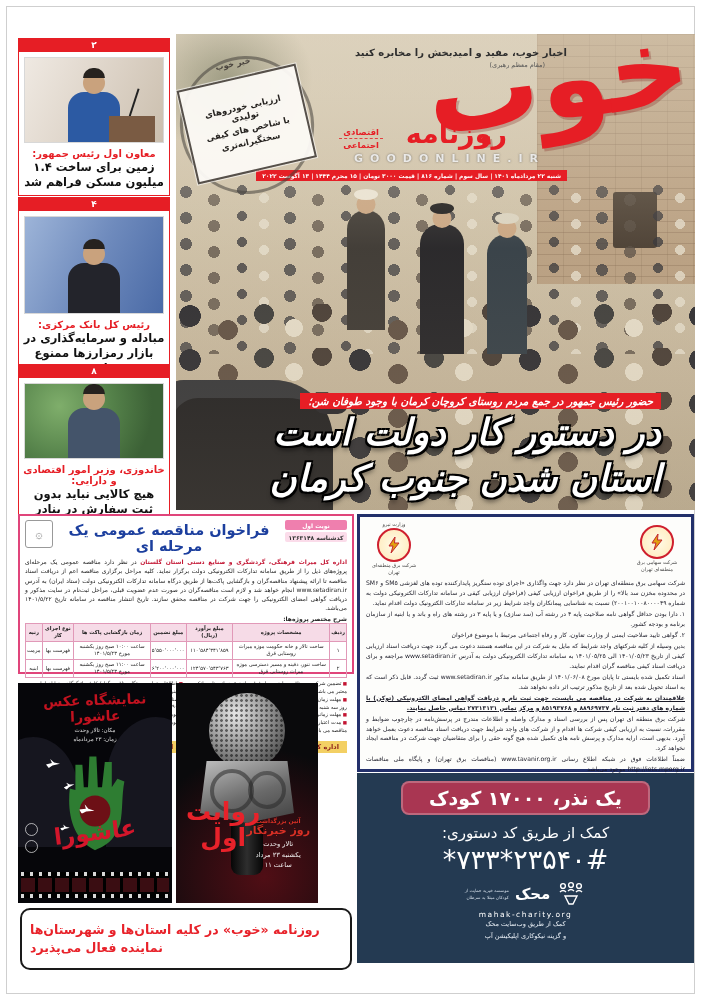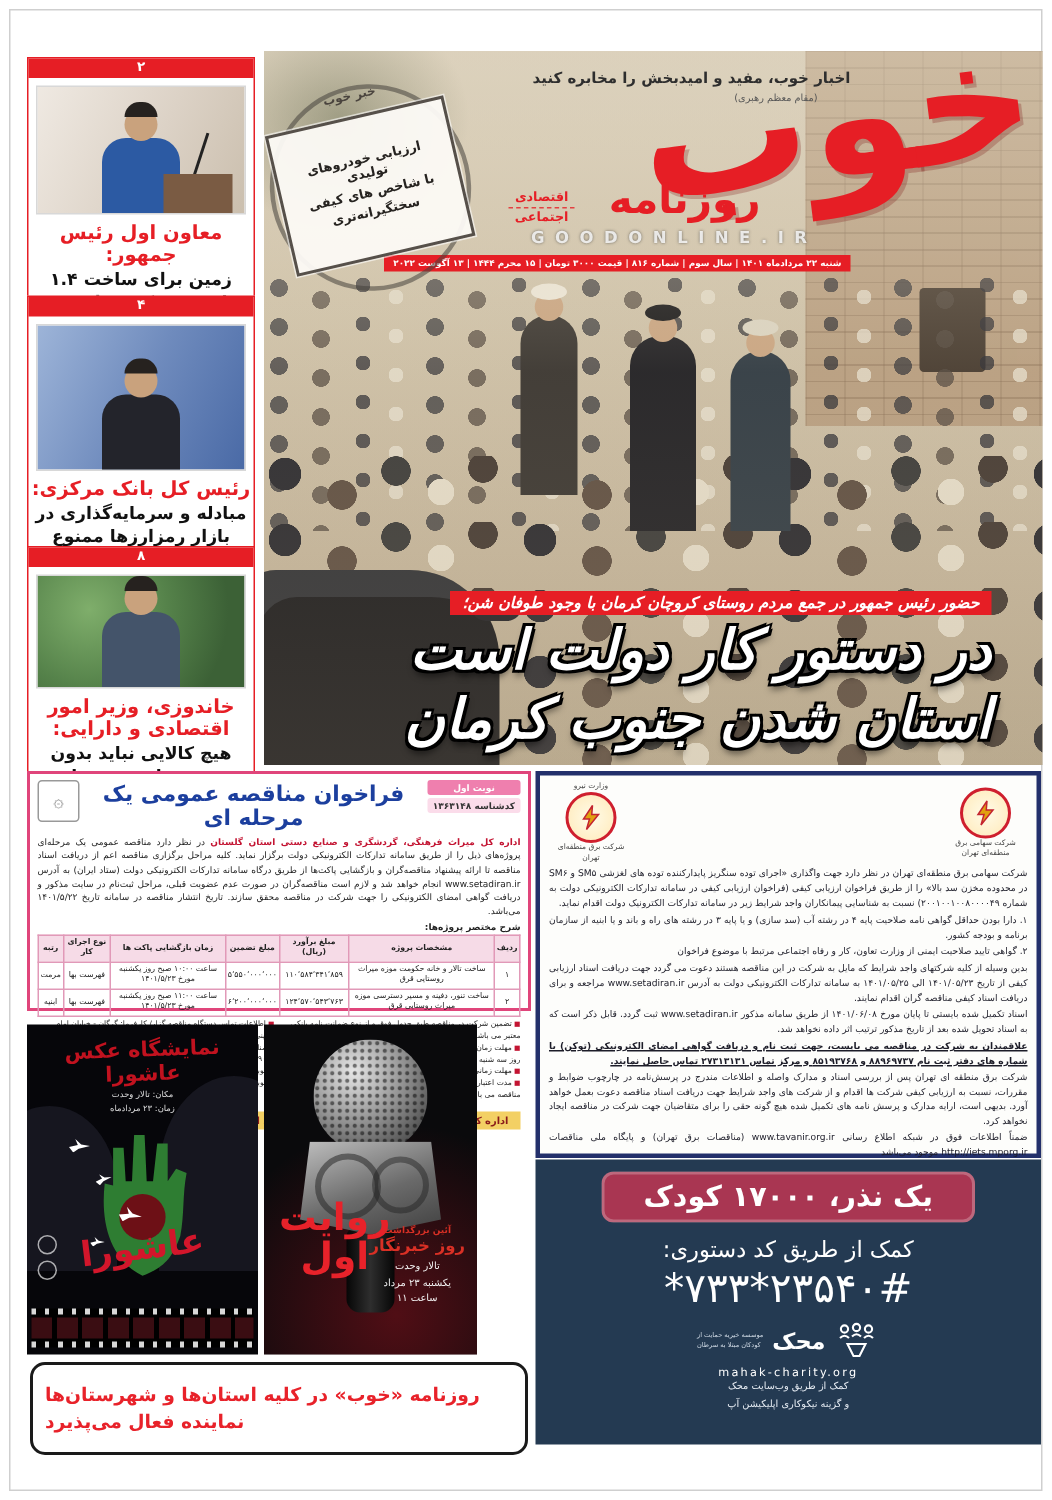--- a/index.html
+++ b/index.html
@@ -72,21 +72,21 @@
   
   .lead{position:absolute;left:6px;right:34px;top:356px;text-align:right;z-index:4;font-style:italic;}
   .lead-kicker{display:inline-block;background:#e61e25;color:#fff;font-size:10.5px;font-weight:bold;padding:2px 8px;}
   .lead-title{color:#fff;font-weight:bold;font-size:37px;line-height:1.2;margin-top:2px;
      text-shadow:-2px -2px 0 #000,2px -2px 0 #000,-2px 2px 0 #000,2px 2px 0 #000,0 4px 5px rgba(0,0,0,.55);}
 
   
   .scard{position:absolute;left:18px;width:152px;border:1.5px solid #e61e25;background:#fff;box-sizing:border-box;}
   .scard .num{height:13px;background:#e61e25;color:#fff;font-size:9px;font-weight:bold;text-align:center;line-height:13px;}
   .scard .ph{margin:5px;height:84px;position:relative;overflow:hidden;border:1px solid #d8d8d8;}
-  .scard .kick{color:#e61e25;font-size:13px;font-weight:bold;text-align:center;margin-top:2px;}
+  .scard .kick{color:#e61e25;font-size:10px;font-weight:bold;text-align:center;margin-top:2px;}
   .scard .ttl{color:#111;font-size:11.5px;font-weight:bold;text-align:center;line-height:1.3;padding:1px 4px 5px;}
   .c1{top:38px;} .c2{top:197px;} .c3{top:364px;}
   .ph-marble{background:linear-gradient(115deg,#efe9e2,#dcd2c6 55%,#cbbfae);}
   .ph-studio{background:linear-gradient(115deg,#9db4d8,#6f8bbd 50%,#4a6aa6);}
   .ph-garden{background:radial-gradient(circle at 25% 30%,#7fae6b,#55824a 45%,#3c6136 80%);}
   .person{position:absolute;left:50%;bottom:-6px;transform:translateX(-50%);width:52px;height:56px;border-radius:16px 16px 0 0;}
   .person::before{content:"";position:absolute;left:50%;top:-20px;transform:translateX(-50%);
       width:22px;height:22px;border-radius:50%;background:#c9a27d;}
   .person::after{content:"";position:absolute;left:50%;top:-24px;transform:translateX(-50%);
       width:22px;height:10px;border-radius:10px 10px 0 0;background:#26221f;}
@@ -127,21 +127,21 @@
   .tr-body{font-size:6.1px;color:#1c1c28;line-height:1.6;text-align:justify;}
   .tr-body p{margin:0 0 1.5px;}
   .tr-body p.u{font-weight:bold;text-decoration:underline;}
   .tr-foot{font-size:5px;color:#c31432;font-weight:bold;text-align:left;margin-top:1px;}
   .tr-strip{display:flex;gap:4px;align-items:stretch;margin-top:2px;}
   .tr-strip .msg{flex:1;background:#fff;color:#d81a22;font-size:7.2px;font-weight:bold;display:flex;align-items:center;justify-content:center;}
   .tr-strip .sig{background:#f3d064;color:#23306b;font-size:7.2px;font-weight:bold;padding:3px 8px;display:flex;align-items:center;}
 
   
   .charity{position:absolute;left:357px;top:773px;width:337px;height:190px;background:#243a52;
-           display:flex;flex-direction:column;align-items:center;text-align:left;color:#fff;}
+           display:flex;flex-direction:column;align-items:center;text-align:right;color:#fff;}
   .ch-banner{margin-top:8px;background:#a93652;border:2px solid rgba(255,255,255,.25);border-radius:8px;
            padding:4px 26px;font-size:19px;font-weight:bold;}
   .ch-help{margin-top:9px;font-size:15px;}
   .ch-ussd{direction:ltr;font-size:27px;font-weight:normal;letter-spacing:2px;margin-top:2px;}
   .ch-brandrow{display:flex;align-items:center;gap:6px;margin-top:6px;}
   .ch-brand{font-size:15px;font-weight:bold;}
   .ch-sub{font-size:4.4px;color:#cfd9e4;line-height:1.6;}
   .ch-site{direction:ltr;font-size:7.5px;letter-spacing:1.5px;margin-top:3px;}
   .ch-sitehelp{font-size:6.5px;margin-top:1px;color:#e8eef5;}
   .ch-app{font-size:6.5px;margin-top:4px;color:#e8eef5;}

